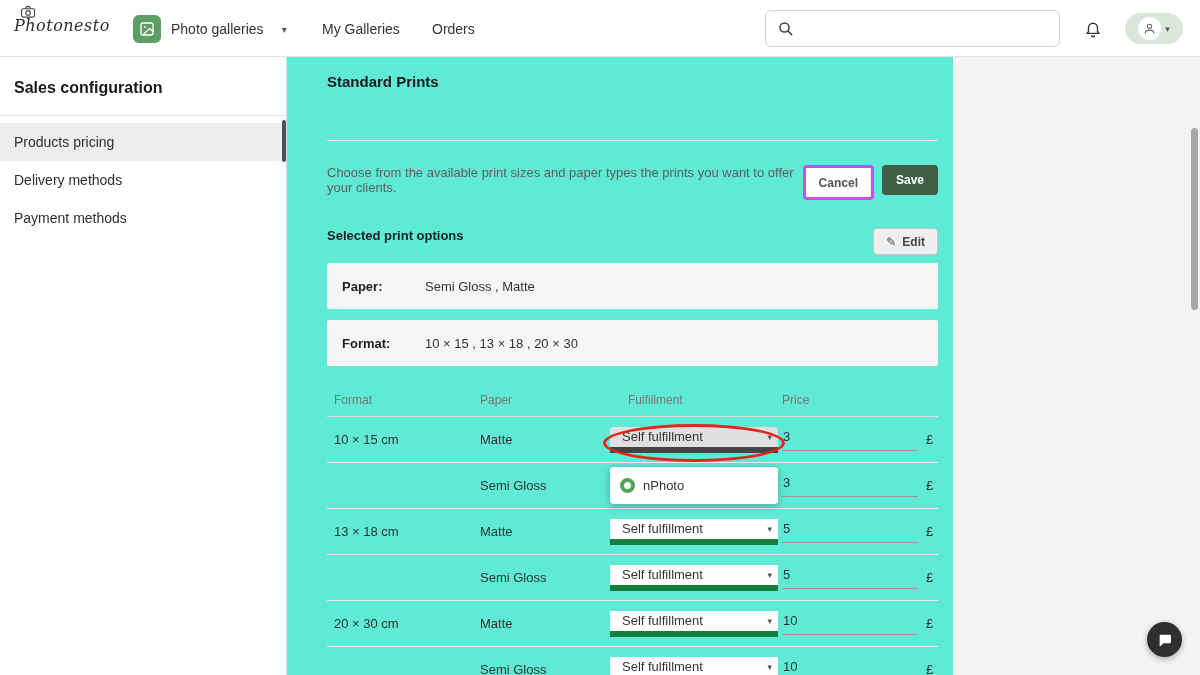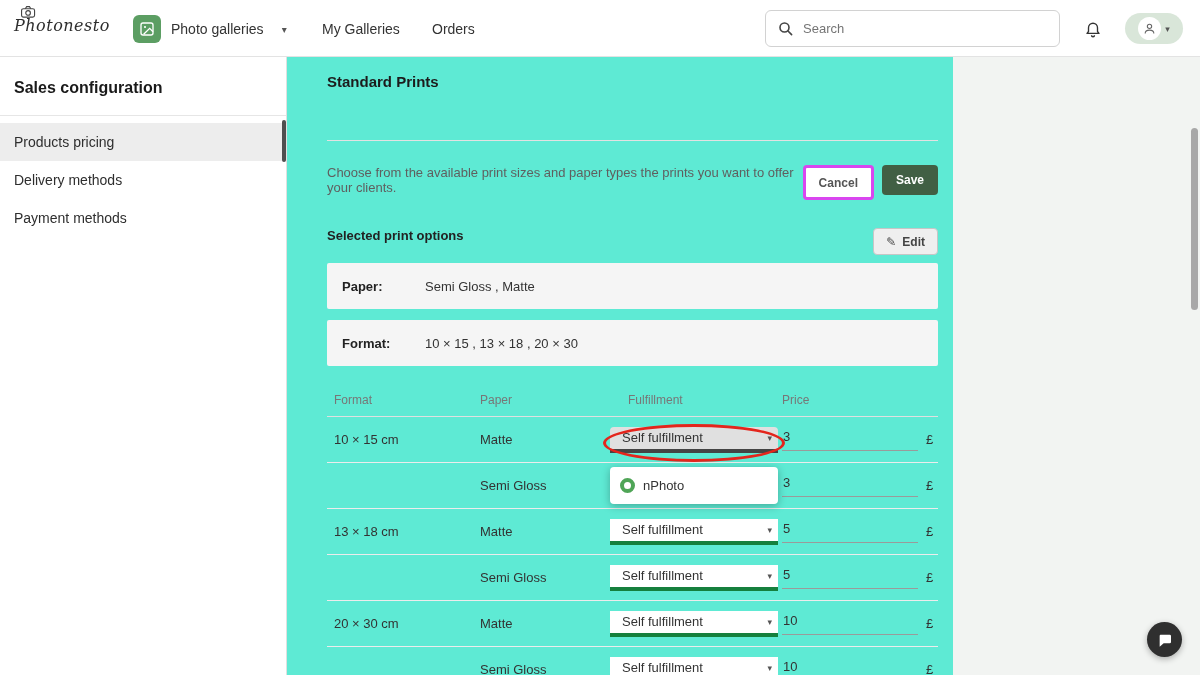--- a/index.html
+++ b/index.html
@@ -69,21 +69,21 @@
   
   .table { margin-top:17px; }
   .t-head, .t-row { display:grid; grid-template-columns:146px 137px 172px 1fr; align-items:center; }
   .t-head { height:34px; color:#777; font-size:12px; border-bottom:1px solid #e0e0e0; }
   .t-row { height:46px; border-bottom:1px solid #ececec; position:relative; font-size:13px; color:#333; }
   .c-format, .c-paper { padding-left:7px; }
   .t-head .c-fulfill { padding-left:18px; }
   .c-fulfill { position:relative; }
   .sel {
     width:168px; height:26px; display:flex; align-items:center; justify-content:space-between;
-    border-bottom:4px solid #15803d; padding:0 6px 0 12px; cursor:pointer; background:#fff;
+    border-bottom:6px solid #15803d; padding:0 6px 0 12px; cursor:pointer; background:#fff;
   }
   .sel .caret { font-size:9px; color:#555; }
   .sel.open { background:#e0e0e0; border-radius:4px 4px 0 0; border-bottom-color:#444; }
   .sel.covered { visibility:hidden; }
   .c-price { display:flex; align-items:center; }
   .price-field { width:136px; border-bottom:1px solid #9a9a9a; padding:0 2px 6px 1px; color:#333; cursor:text; }
   .currency { margin-left:8px; color:#333; }
   .dd-panel {
     position:absolute; left:0; top:40px; width:168px; height:37px; background:#fff;
     border-radius:4px; box-shadow:0 2px 8px rgba(0,0,0,.28); z-index:8; display:flex; align-items:flex-end;
@@ -128,21 +128,20 @@
   </div>
 
   <span class="nav-link nav-1">My Galleries</span>
   <span class="nav-link nav-2">Orders</span>
 
   <div class="search-box">
     <svg width="15" height="15" viewBox="0 0 15 15">
         <circle cx="6.5" cy="6.5" r="4.5" fill="none" stroke="#444" stroke-width="1.6"></circle>
         <line x1="10" y1="10" x2="13.6" y2="13.6" stroke="#444" stroke-width="1.6" stroke-linecap="round"></line>
       </svg>
-    <input type="text" placeholder="Search" style="">
   </div>
 
   <button class="bell-btn">
     <svg width="18" height="19" viewBox="0 0 24 24" fill="none" stroke="#333" stroke-width="1.8" stroke-linejoin="round">
         <path d="M18 16v-5a6 6 0 0 0-12 0v5l-2 2.5h16z"></path>
         <path d="M10 21a2 2 0 0 0 4 0"></path>
       </svg>
   </button>
 
   <button class="avatar-pill">

